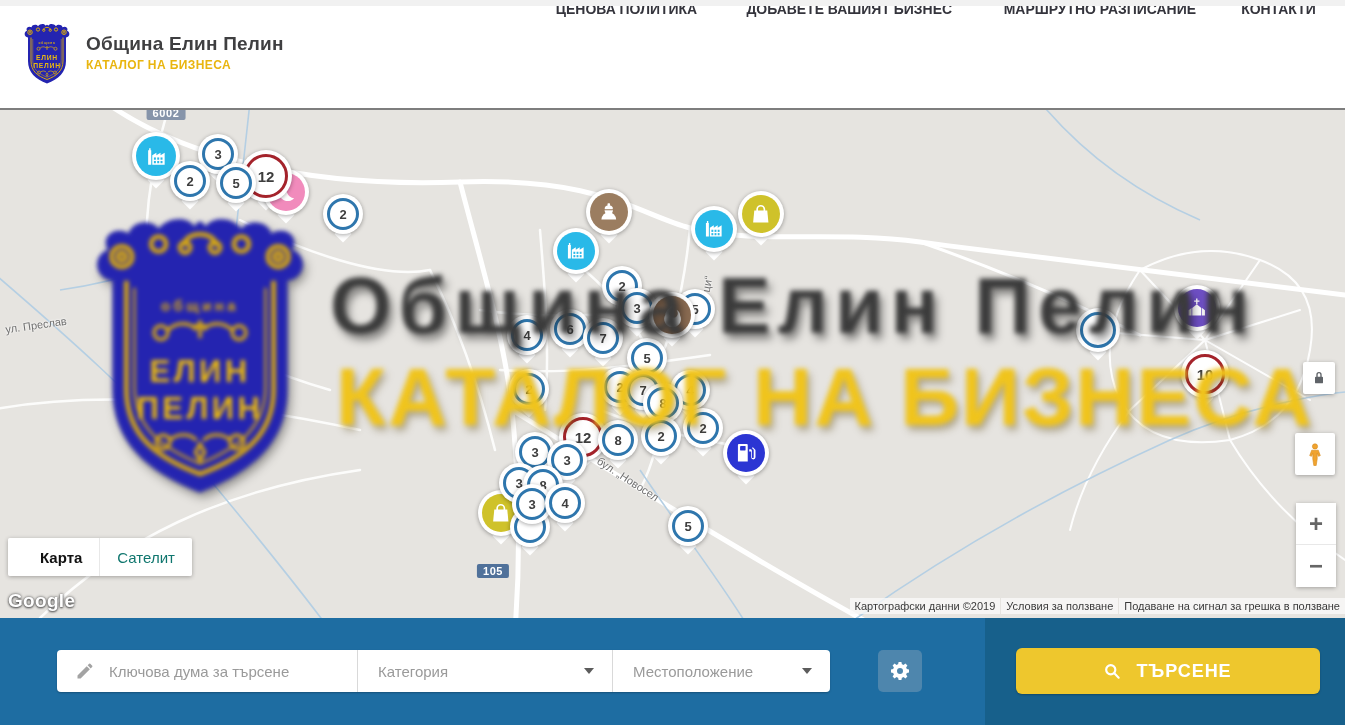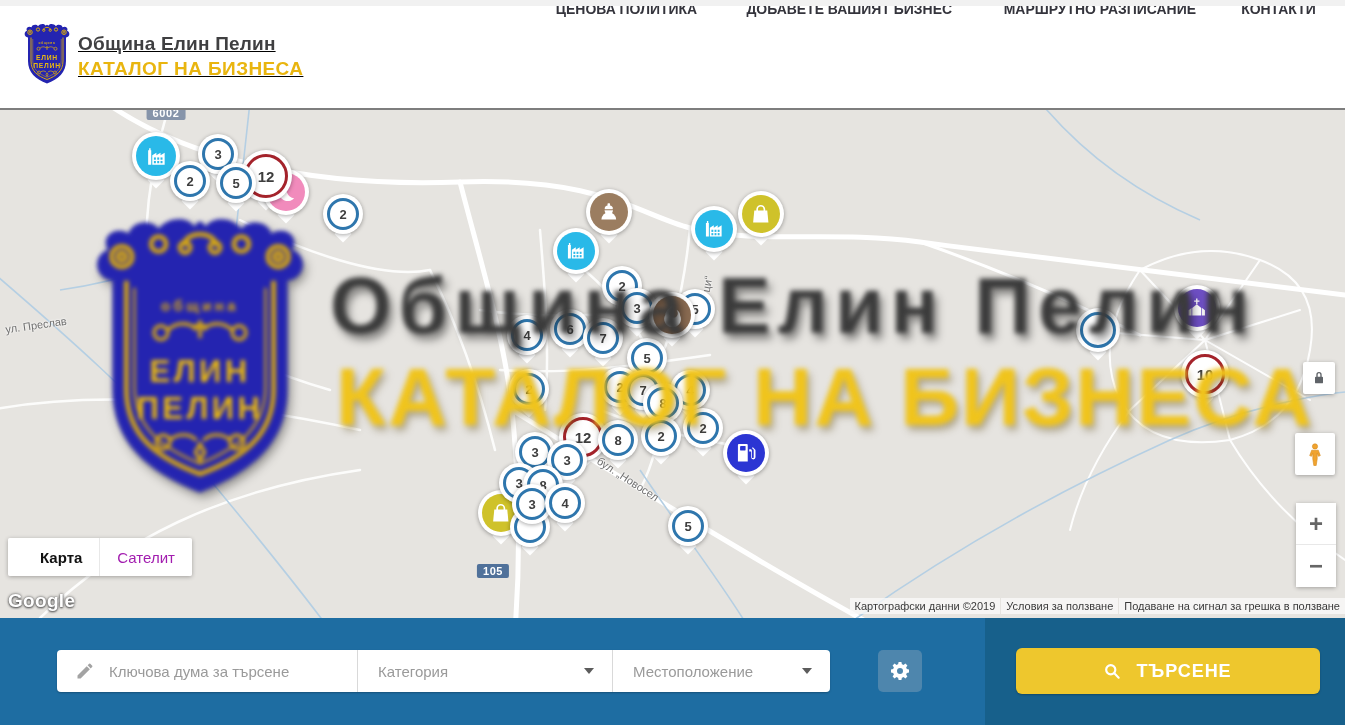--- a/index.html
+++ b/index.html
@@ -6,23 +6,23 @@
   html,body { width:1345px; height:725px; overflow:hidden; background:#fff;
               font-family:"Liberation Sans", sans-serif; }
   .stage { position:relative; width:1345px; height:725px; overflow:hidden; }
 
   
   .topstrip { position:absolute; top:0; left:0; right:0; height:6px; background:#f1f1f1; z-index:31; }
   .header { position:absolute; top:0; left:0; right:0; height:110px; background:#fff;
             border-bottom:2px solid #7e7e7e; z-index:30; }
   .brand { position:absolute; left:22px; top:24px; display:flex; }
   .brand .logo { width:50px; height:61px; }
-  .brand-text { margin-left:6px; padding-top:9px;text-decoration:underline; }
+  .brand-text { margin-left:14px; padding-top:9px; }
   .brand-title { font-size:19px; font-weight:bold; color:#3f3f41; letter-spacing:.2px; }
-  .brand-sub { font-size:19px; font-weight:bold; color:#e9b50f; letter-spacing:.4px; margin-top:3px; }
+  .brand-sub { font-size:12px; font-weight:bold; color:#e9b50f; letter-spacing:.4px; margin-top:3px; }
   .nav { position:absolute; right:25px; top:0; height:110px; display:flex; gap:30px; }
   .nav a { font-size:15.5px; font-weight:bold; color:#34343c; text-decoration:none;
            display:inline-block; transform:scaleX(.9); white-space:nowrap; cursor:pointer; }
 
   
   .map { position:absolute; top:110px; left:0; width:1345px; height:508px; background:#e6e4e0;
          overflow:hidden; z-index:10; }
   .roads { position:absolute; inset:0; }
   .labels { position:absolute; inset:0; z-index:2; }
   .markers { position:absolute; inset:0; z-index:3; }
@@ -52,21 +52,21 @@
               text-shadow:4px 6px 7px rgba(0,0,0,.45); }
   .wm-sub { position:absolute; left:336px; top:240px; font-size:82px; font-weight:bold; color:#f0c41c;
             letter-spacing:2px; white-space:nowrap; filter:blur(2.4px);
             text-shadow:3px 5px 6px rgba(80,60,0,.4); }
 
   .mtype { position:absolute; left:8px; top:428px; display:flex; box-shadow:0 1px 4px rgba(0,0,0,.3);
            border-radius:2px; overflow:hidden; }
   .mtype button { height:38px; padding:0 17px; background:#fff; border:none; font-size:15px;
                   font-family:inherit; cursor:pointer; }
   .mtype button.active { font-weight:bold; color:#111;padding-left:32px; }
-  .mtype button:not(.active) { color:#a21caf; border-left:1px solid #e8e8e8; }
+  .mtype button:not(.active) { color:#0f766e; border-left:1px solid #e8e8e8; }
 
   .glogo { position:absolute; left:8px; bottom:6px; font-size:19px; font-weight:bold; color:#fff;
            letter-spacing:.3px; text-decoration:none; cursor:pointer;
            text-shadow:0 0 3px rgba(68,68,68,.95), 0 1px 2px rgba(68,68,68,.85); }
   .attr { position:absolute; right:0; bottom:4px; display:flex; gap:1px; }
   .attr span { background:rgba(250,250,250,.78); font-size:11px; color:#3a3a3a; padding:2px 5px;
                white-space:nowrap; }
   .attr span.lnk { cursor:pointer; }
 
   .ctrl { position:absolute; background:#fff; box-shadow:0 1px 4px rgba(0,0,0,.3); border-radius:2px;

